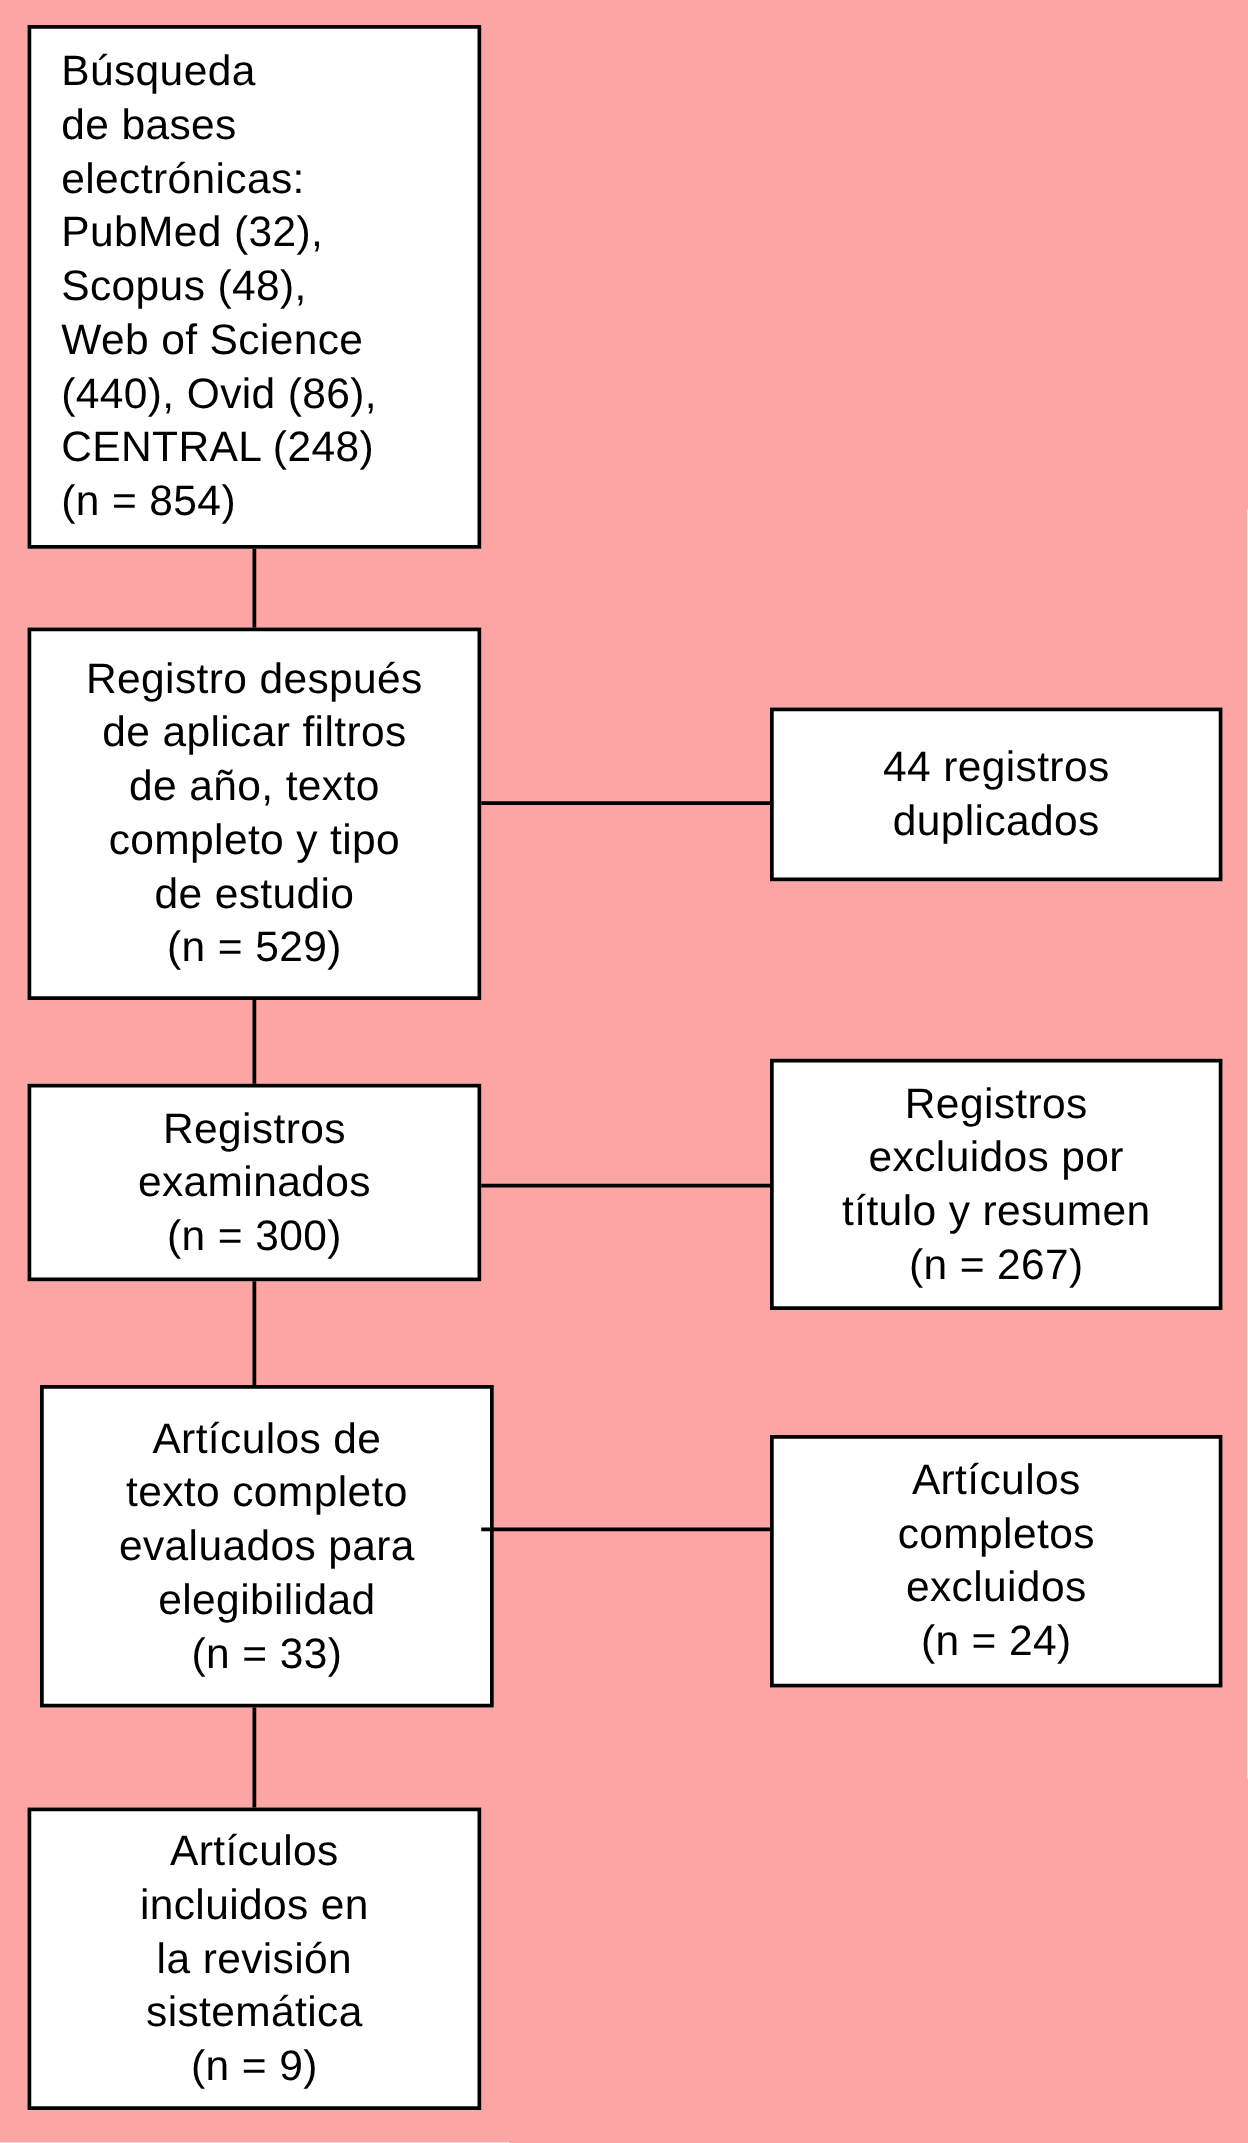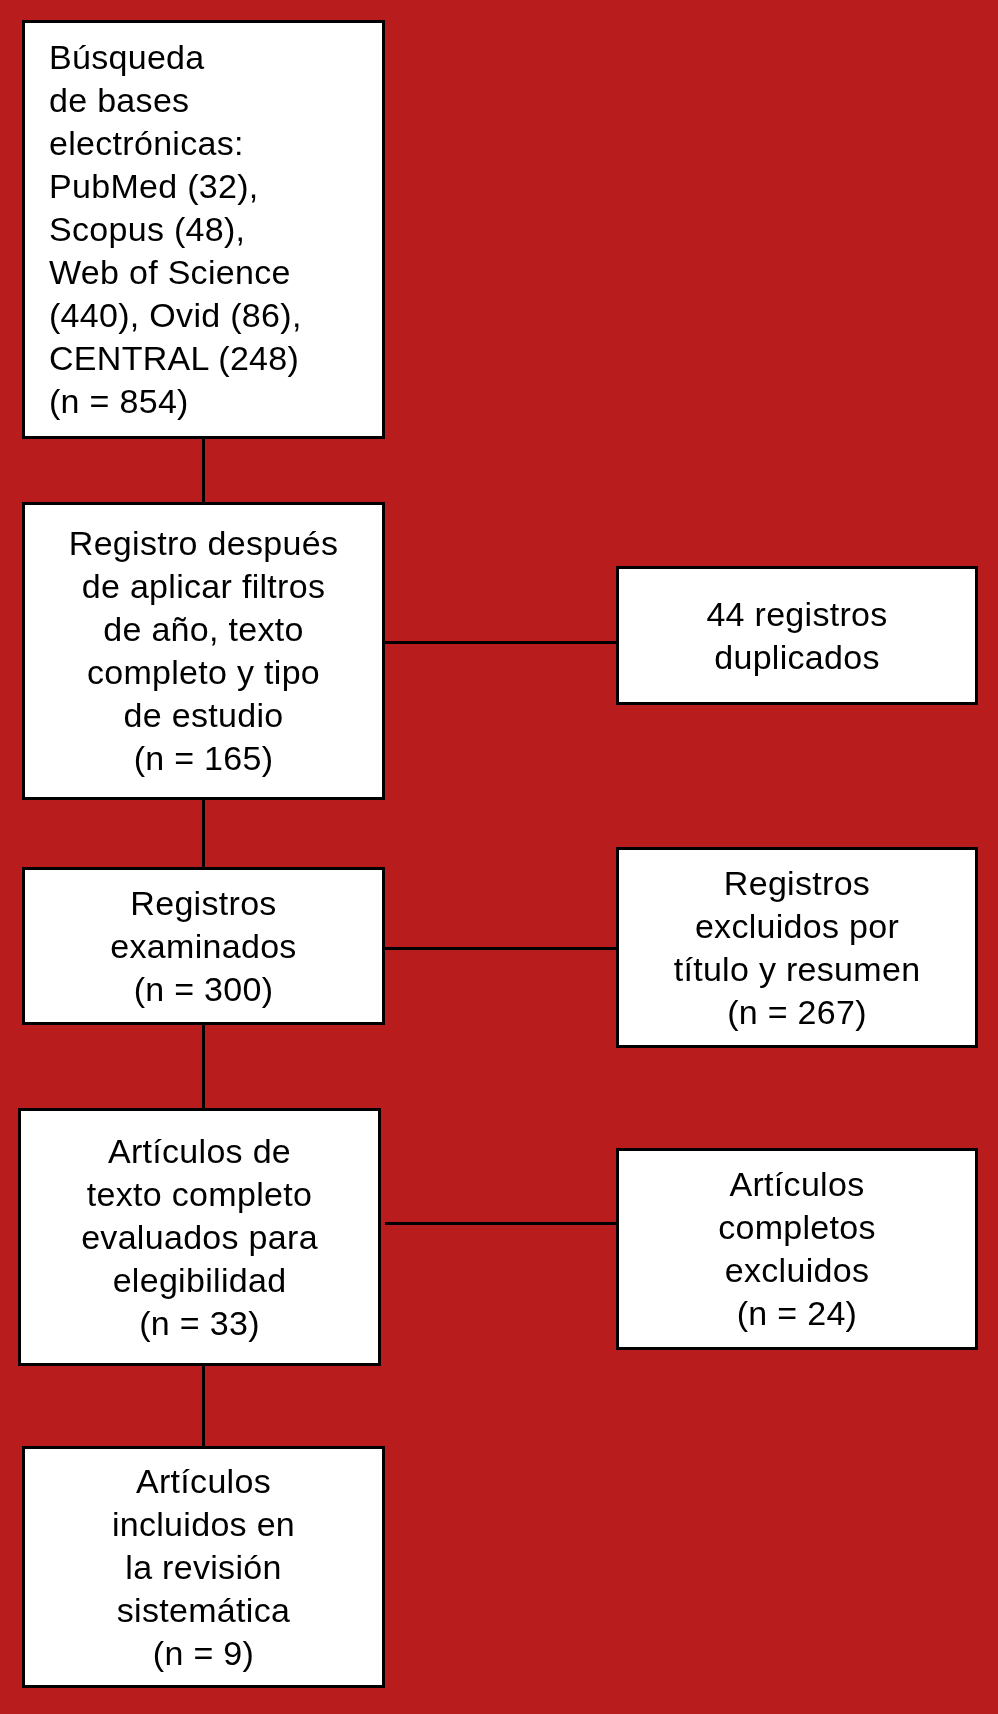--- a/index.html
+++ b/index.html
@@ -4,21 +4,21 @@
 <style>
   html, body {
     margin: 0;
     padding: 0;
     background: #ffffff;
   }
   #canvas {
     position: relative;
     width: 998px;
     height: 1714px;
-    background: #b91c1c;
+    background: #fca5a5;
     font-family: "Liberation Sans", "DejaVu Sans", sans-serif;
     color: #000000;
   }
   .box {
     position: absolute;
     box-sizing: border-box;
     border: 3px solid #000000;
     background: #ffffff;
     display: flex;
     align-items: center;
@@ -41,21 +41,21 @@
   }
   .connector {
     position: absolute;
     background: #000000;
   }
 
   
   #box-database-search      { left: 22px;  top: 20px;   width: 363px; height: 419px; }
   #box-after-filters        { left: 22px;  top: 502px;  width: 363px; height: 298px; }
   #box-records-screened     { left: 22px;  top: 867px;  width: 363px; height: 158px; }
-  #box-fulltext-assessed    { left: 18px;  top: 1108px; width: 363px; height: 258px; }
+  #box-fulltext-assessed    { left: 32px;  top: 1108px; width: 363px; height: 258px; }
   #box-included-review      { left: 22px;  top: 1446px; width: 363px; height: 242px; }
 
   
   #box-duplicates           { left: 616px; top: 566px;  width: 362px; height: 139px; }
   #box-excluded-title       { left: 616px; top: 847px;  width: 362px; height: 201px; }
   #box-excluded-fulltext    { left: 616px; top: 1148px; width: 362px; height: 202px; }
 
   
   #conn-v1 { left: 202px; top: 439px;  width: 3px; height: 63px; }
   #conn-v2 { left: 202px; top: 800px;  width: 3px; height: 67px; }
@@ -83,21 +83,21 @@
 CENTRAL (248)
 (n = 854)</div>
   </div>
 
   <div class="box" id="box-after-filters">
     <div class="txt">Registro después
 de aplicar filtros
 de año, texto
 completo y tipo
 de estudio
-(n = 165)</div>
+(n = 529)</div>
   </div>
 
   <div class="box" id="box-records-screened">
     <div class="txt">Registros
 examinados
 (n = 300)</div>
   </div>
 
   <div class="box" id="box-fulltext-assessed">
     <div class="txt">Artículos de

